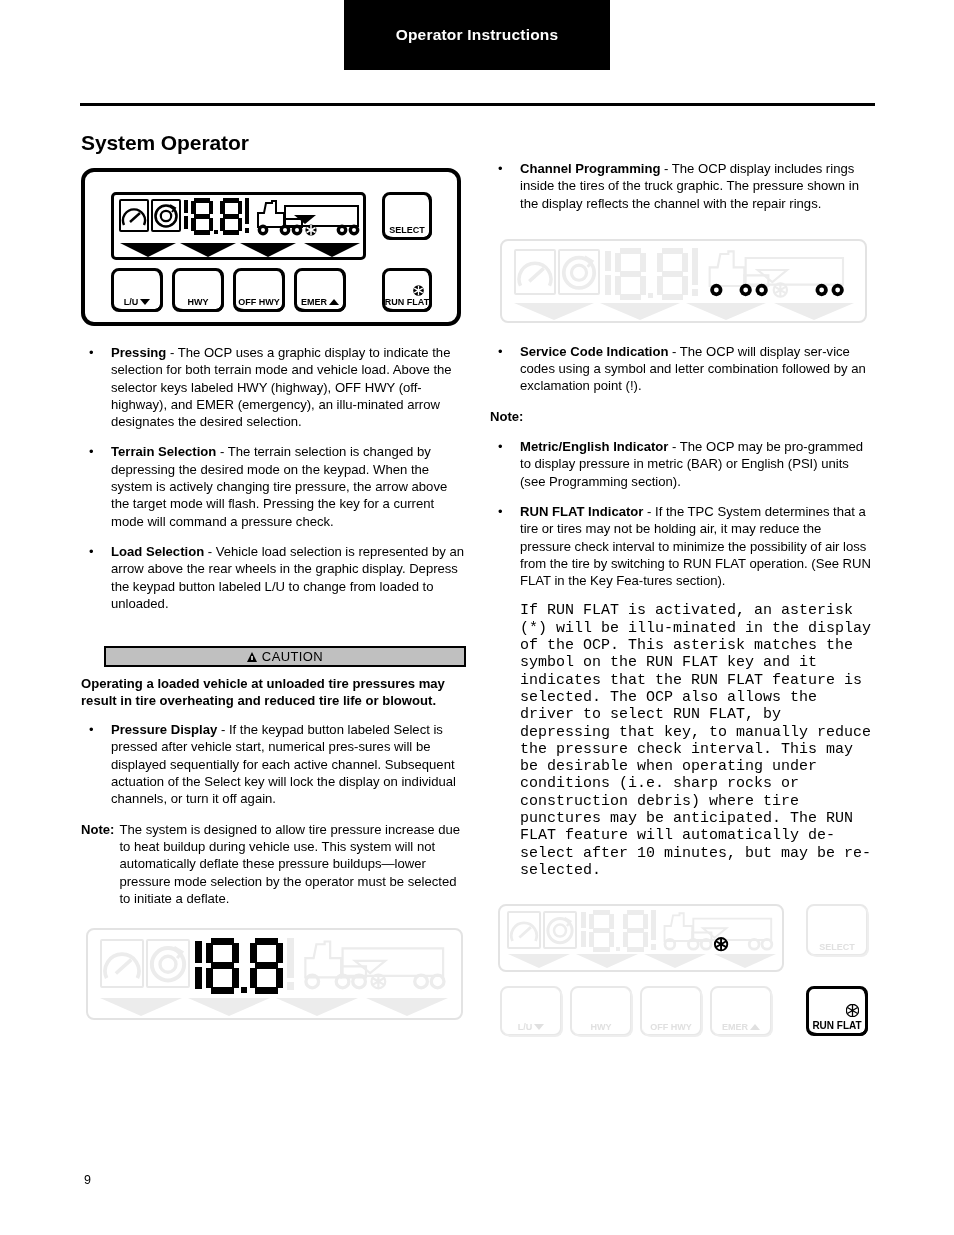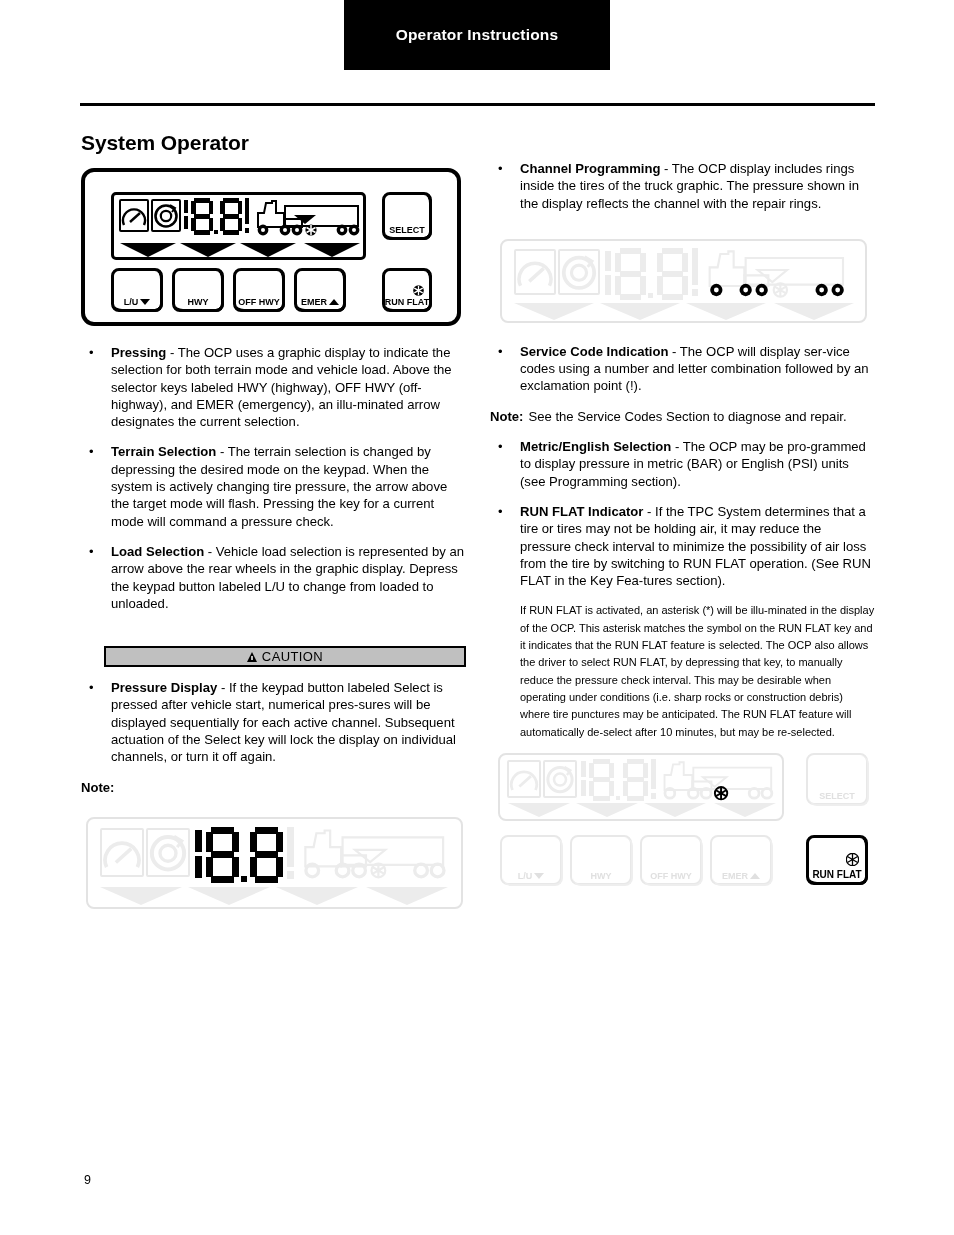--- a/index.html
+++ b/index.html
@@ -95,23 +95,25 @@
     line-height: 17.3px;
   }
   .note-lbl {
     flex: 0 0 auto;
     font-weight: bold;
     padding-right: 5px;
   }
   .note-body { flex: 1 1 auto; }
 
   .para {
-    font-size: 11px;
+    font-size: 15px;
     line-height: 17.3px;
+    margin-bottom: 13px;
     padding-left: 30px;
+    font-family: Liberation Mono, monospace;
   }
 
   
   .caution-wrap {
     margin-top: 7px;
     margin-bottom: 9px;
     padding-left: 23px;
   }
   .caution-bar {
     border: 2px solid #000;
@@ -413,47 +415,49 @@
           </svg>
       </span>
       <span class="klabel">
           <span>RUN FLAT</span>
         </span>
     </div>
   </div>
 
   <div class="bullet-row">
     <div class="bullet-dot">•</div>
-    <div class="bullet-body"><b>Pressing</b><span> - The OCP uses a graphic display to indicate the selection for both terrain mode and vehicle load. Above the selector keys labeled HWY (highway), OFF HWY (off-highway), and EMER (emergency), an illu-minated arrow designates the current selection.</span></div>
+    <div class="bullet-body"><b>Pressing</b><span> - The OCP uses a graphic display to indicate the selection for both terrain mode and vehicle load. Above the selector keys labeled HWY (highway), OFF HWY (off-highway), and EMER (emergency), an illu-minated arrow designates the desired selection.</span></div>
   </div>
 
   <div class="bullet-row">
     <div class="bullet-dot">•</div>
     <div class="bullet-body"><b>Terrain Selection</b><span> - The terrain selection is changed by depressing the desired mode on the keypad. When the system is actively changing tire pressure, the arrow above the target mode will flash. Pressing the key for a current mode will command a pressure check.</span></div>
   </div>
 
   <div class="bullet-row">
     <div class="bullet-dot">•</div>
     <div class="bullet-body"><b>Load Selection</b><span> - Vehicle load selection is represented by an arrow above the rear wheels in the graphic display. Depress the keypad button labeled L/U to change from loaded to unloaded.</span></div>
   </div>
 
   <div class="caution-wrap" style="margin-top:34px;">
     <div class="caution-bar">
       <i class="tri"></i>
       <span>CAUTION</span>
     </div>
   </div>
+  <div class="caution-text">Operating a loaded vehicle at unloaded tire pressures may result in tire overheating and reduced tire life or blowout.</div>
 
   <div class="bullet-row" style="margin-top:12px;">
     <div class="bullet-dot">•</div>
     <div class="bullet-body"><b>Pressure Display</b><span> - If the keypad button labeled Select is pressed after vehicle start, numerical pres-sures will be displayed sequentially for each active channel. Subsequent actuation of the Select key will lock the display on individual channels, or turn it off again.</span></div>
   </div>
 
   <div class="note-row">
     <div class="note-lbl">Note:</div>
+    <div class="note-body">The system is designed to allow tire pressure increase due to heat buildup during vehicle use. This system will not automatically deflate these pressure buildups—lower pressure mode selection by the operator must be selected to initiate a deflate.</div>
   </div>
 
   <div class="lcd ghost ghosted" style="position:relative;left:5px;top:8px;width:377px;height:92px;border-radius:8px;">
     <div class="lcd-inner">
       <div class="iconbox" style="left:12px;top:9px;width:44px;height:49px;">
         <svg width="40" height="45" viewBox="0 0 26 29" style="display:block">
           <path d="M3 24 A11 11 0 1 1 23 24" fill="none" stroke="#ececec" stroke-width="2.4"></path>
           <line x1="9" y1="21" x2="19" y2="12" stroke="#ececec" stroke-width="2.4"></line>
         </svg>
       </div>
@@ -627,31 +631,30 @@
       <div class="big-arrow" style="left:272px;top:62px;">
         <svg width="80" height="17" viewBox="0 0 80 17">
             <path d="M0 0 L80 0 L40 17 Z" fill="#ececec"></path>
           </svg>
       </div>
     </div>
   </div>
 
   <div class="bullet-row">
     <div class="bullet-dot">•</div>
-    <div class="bullet-body"><b>Service Code Indication</b><span> - The OCP will display ser-vice codes using a number and letter combination followed by an exclamation point (!).</span></div>
+    <div class="bullet-body"><b>Service Code Indication</b><span> - The OCP will display ser-vice codes using a symbol and letter combination followed by an exclamation point (!).</span></div>
   </div>
 
   <div class="note-row">
     <div class="note-lbl">Note:</div>
-    <div class="note-body">See the Service Codes Section to diagnose and repair.</div>
   </div>
 
   <div class="bullet-row">
     <div class="bullet-dot">•</div>
-    <div class="bullet-body"><b>Metric/English Selection</b><span> - The OCP may be pro-grammed to display pressure in metric (BAR) or English (PSI) units (see Programming section).</span></div>
+    <div class="bullet-body"><b>Metric/English Indicator</b><span> - The OCP may be pro-grammed to display pressure in metric (BAR) or English (PSI) units (see Programming section).</span></div>
   </div>
 
   <div class="bullet-row">
     <div class="bullet-dot">•</div>
     <div class="bullet-body"><b>RUN FLAT Indicator</b><span> - If the TPC System determines that a tire or tires may not be holding air, it may reduce the pressure check interval to minimize the possibility of air loss from the tire by switching to RUN FLAT operation. (See RUN FLAT in the Key Fea-tures section).</span></div>
   </div>
 
   <div class="para">If RUN FLAT is activated, an asterisk (*) will be illu-minated in the display of the OCP. This asterisk matches the symbol on the RUN FLAT key and it indicates that the RUN FLAT feature is selected. The OCP also allows the driver to select RUN FLAT, by depressing that key, to manually reduce the pressure check interval. This may be desirable when operating under conditions (i.e. sharp rocks or construction debris) where tire punctures may be anticipated. The RUN FLAT feature will automatically de-select after 10 minutes, but may be re-selected.</div>
 
   <div class="device" style="position:relative;left:8px;top:12px;width:378px;height:152px;">

